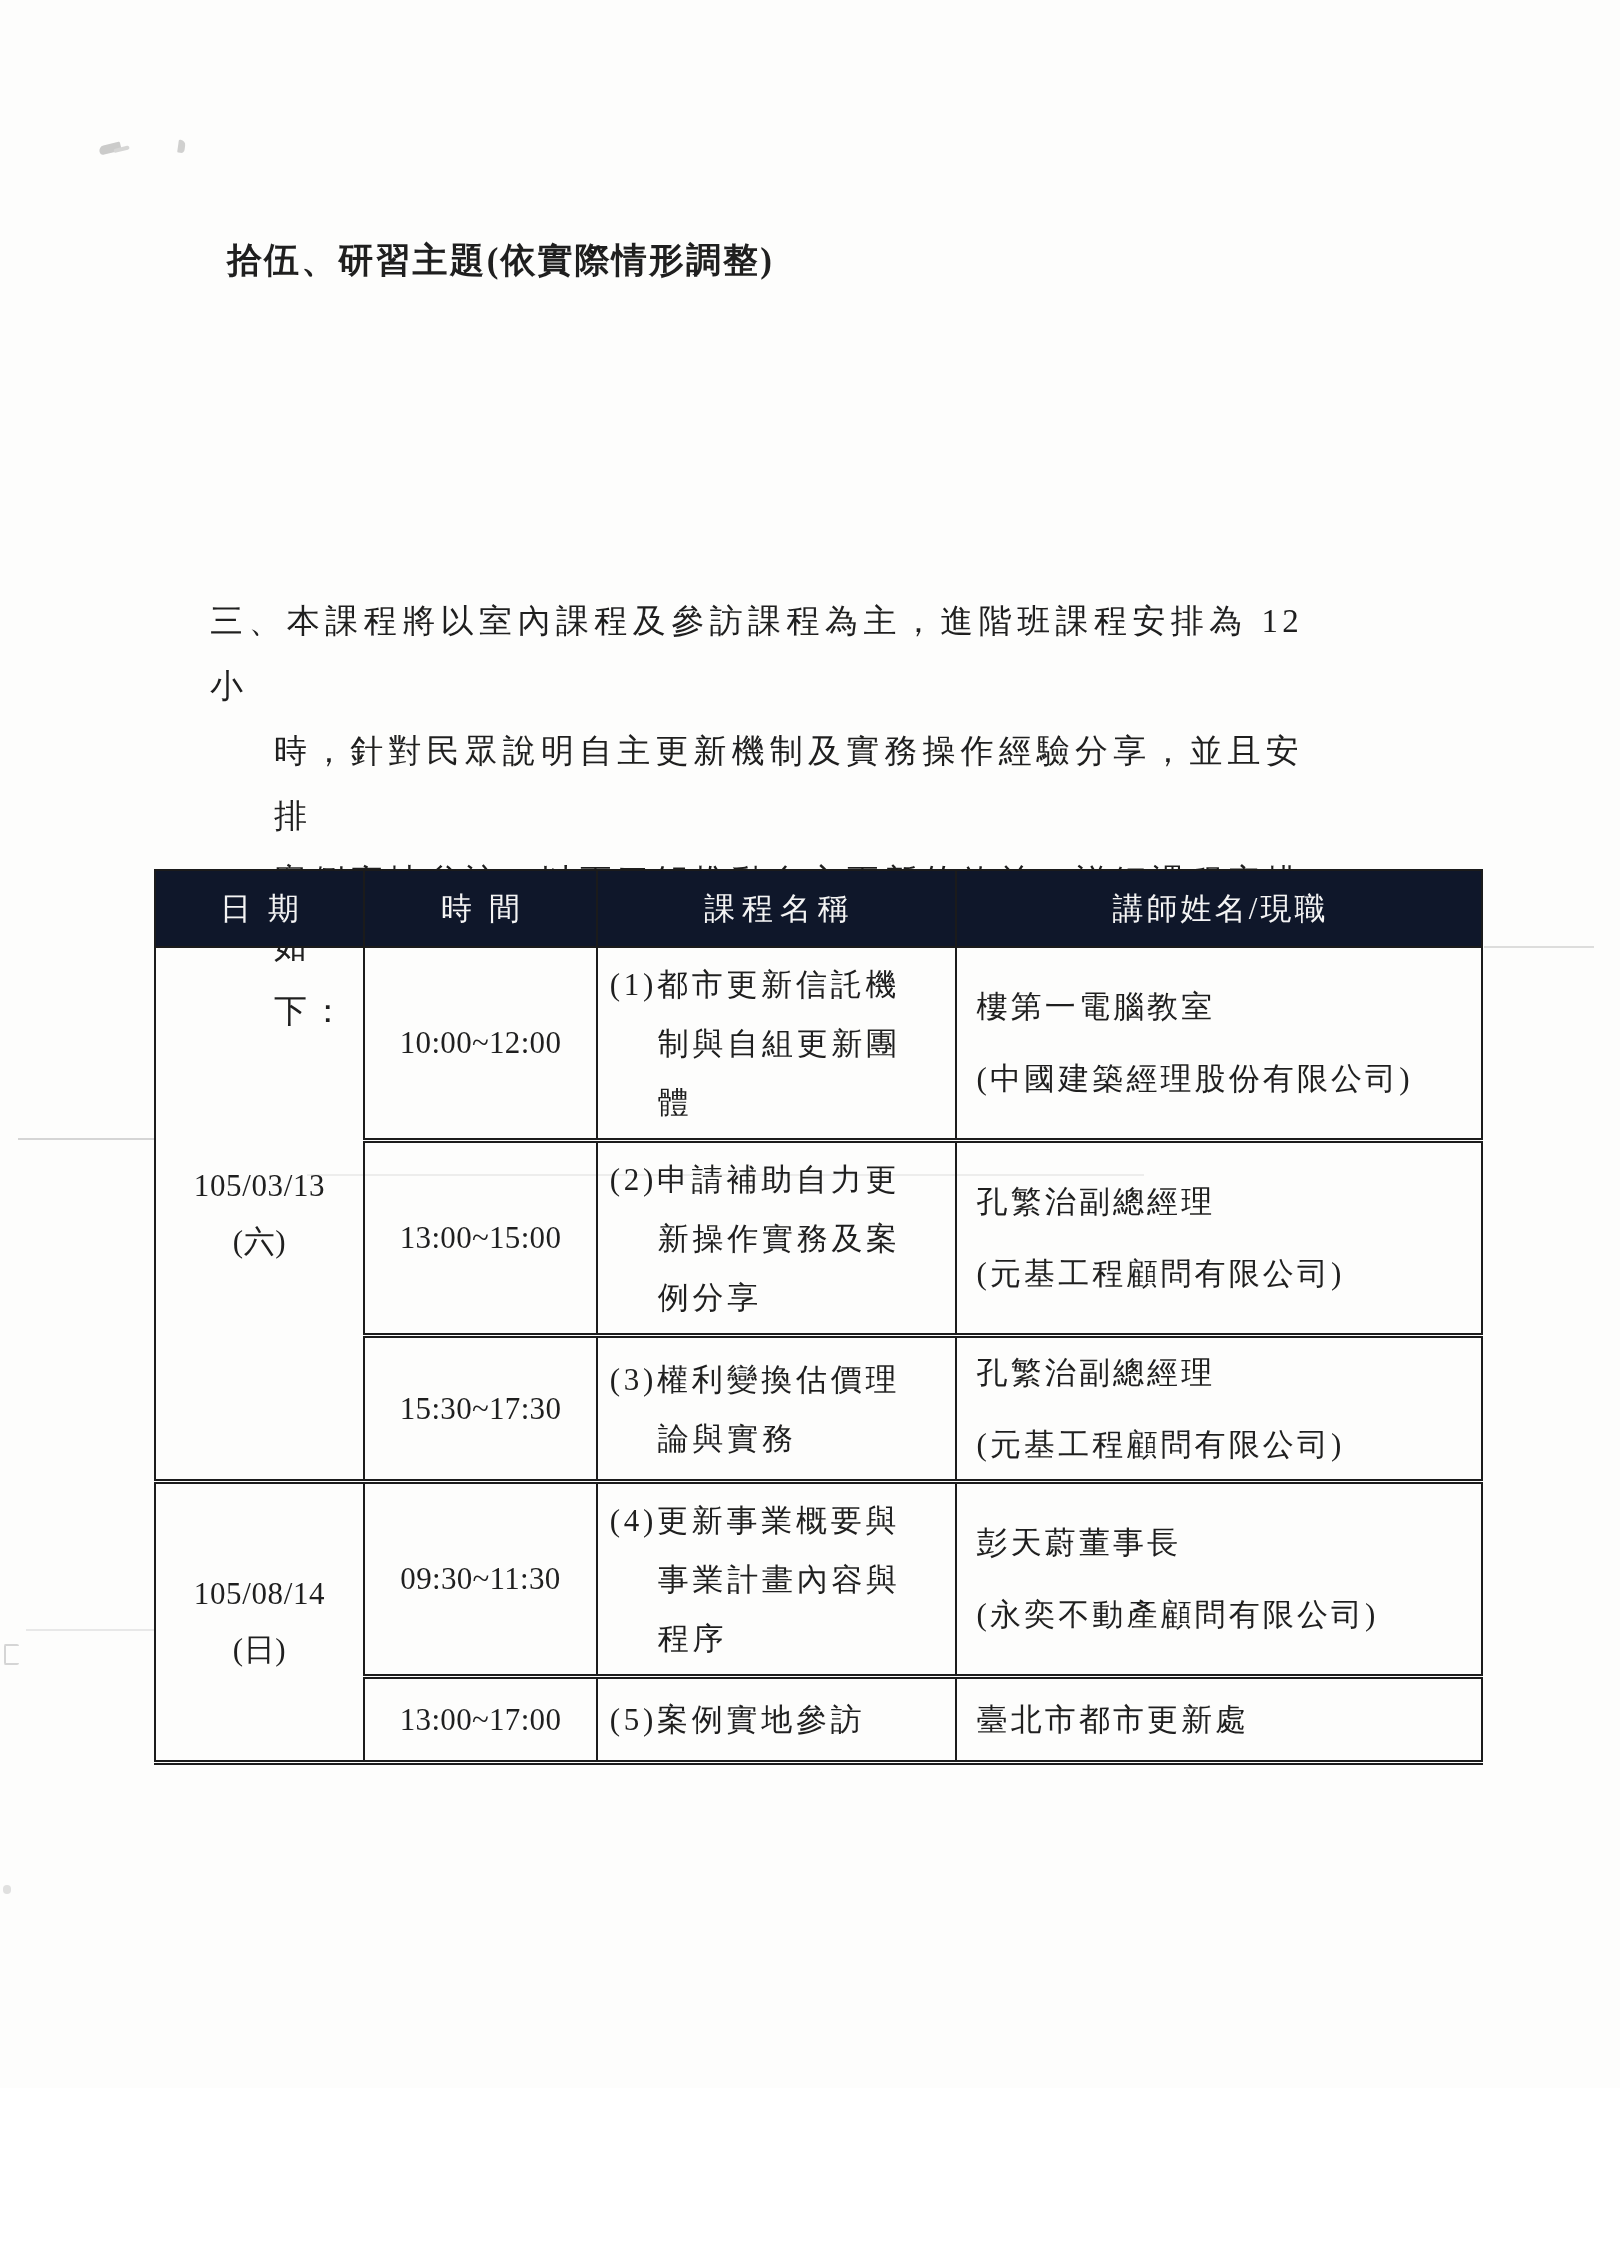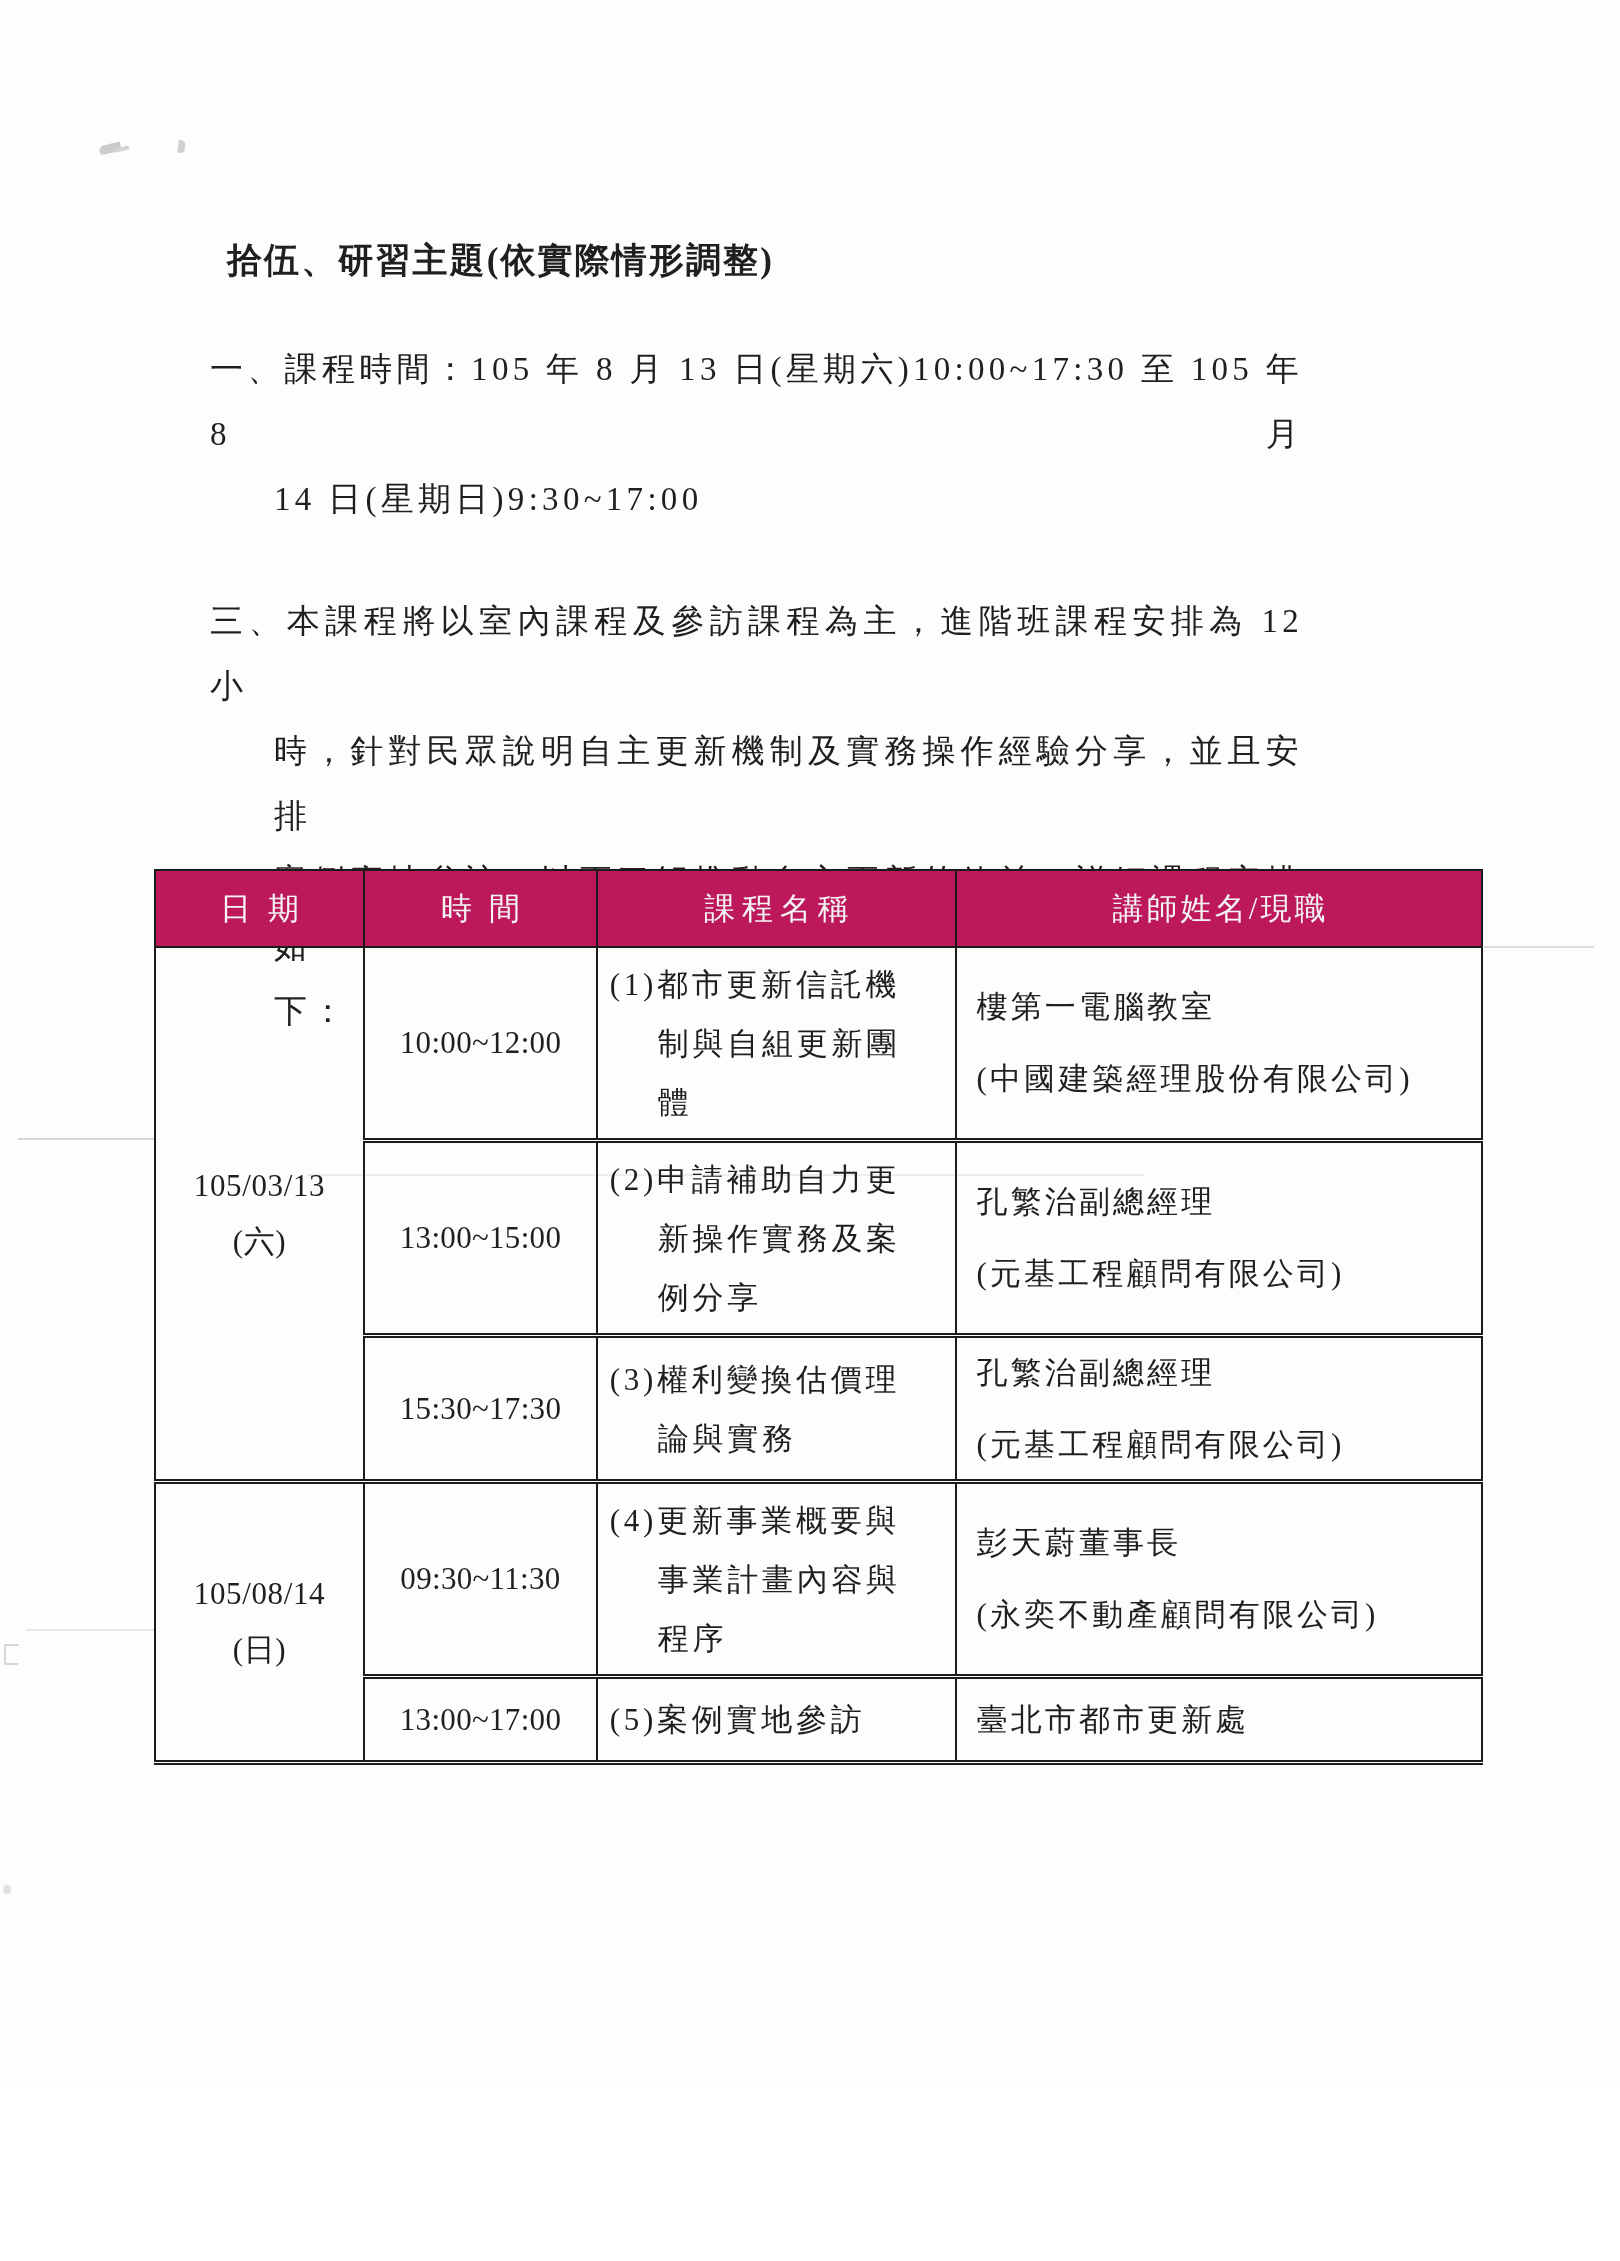--- a/index.html
+++ b/index.html
@@ -39,21 +39,21 @@
     border:2px solid #1c1c1c;
     border-bottom:5.9px double #1c1c1c;
   }
   .schedule col.c1 { width:209px; }
   .schedule col.c2 { width:233px; }
   .schedule col.c3 { width:359px; }
   .schedule col.c4 { width:526px; }
 
   .schedule thead th {
     height:73px;
-    background:#be185d; color:#f4f4f4;
+    background:#0f172a; color:#f4f4f4;
     font-weight:400; text-align:center;
     border:2px solid #1b1b1b;
   }
   .th-date   { letter-spacing:0.55em; text-indent:0.55em; }
   .th-time   { letter-spacing:0.55em; text-indent:0.55em; }
   .th-course { letter-spacing:0.22em; text-indent:0.22em; }
   .th-lect   { letter-spacing:0.10em; text-indent:0.10em; }
 
   .schedule tbody td {
     border:2px solid #1c1c1c;
@@ -104,24 +104,20 @@
   <div class="blob blob-b"></div>
   <div class="edge-mark-1"></div>
   <div class="edge-mark-2"></div>
   <div class="streak streak-1"></div>
   <div class="streak streak-2"></div>
   <div class="streak streak-3"></div>
   <div class="streak streak-4"></div>
 
   <div class="doc-heading">拾伍、研習主題(依實際情形調整)</div>
 
-  <div class="item" id="item-1">
-    <div class="ln fill">一、課程時間：105 年 8 月 13 日(星期六)10:00~17:30 至 105 年 8 月</div>
-    <div class="ln cont">14 日(星期日)9:30~17:00</div>
-  </div>
 
 
   <div class="item" id="item-3">
     <div class="ln fill">三、本課程將以室內課程及參訪課程為主，進階班課程安排為 12 小</div>
     <div class="ln cont fill">時，針對民眾說明自主更新機制及實務操作經驗分享，並且安排</div>
     <div class="ln cont fill">案例實地參訪，以更了解推動自主更新的效益，詳細課程安排如</div>
     <div class="ln cont">下：</div>
   </div>
 
   <table class="schedule">

